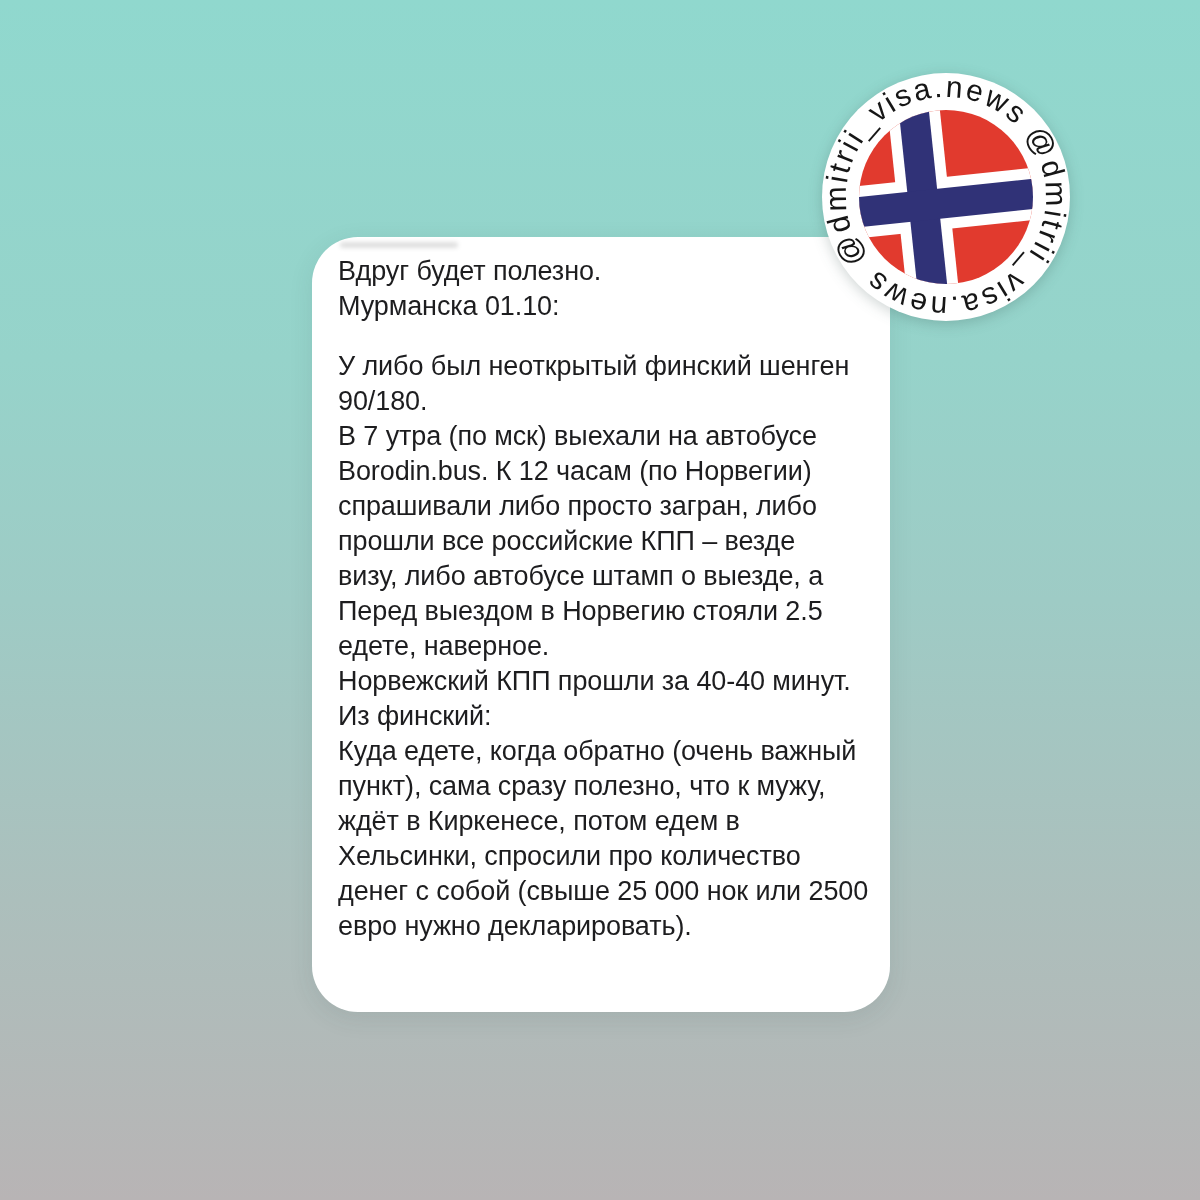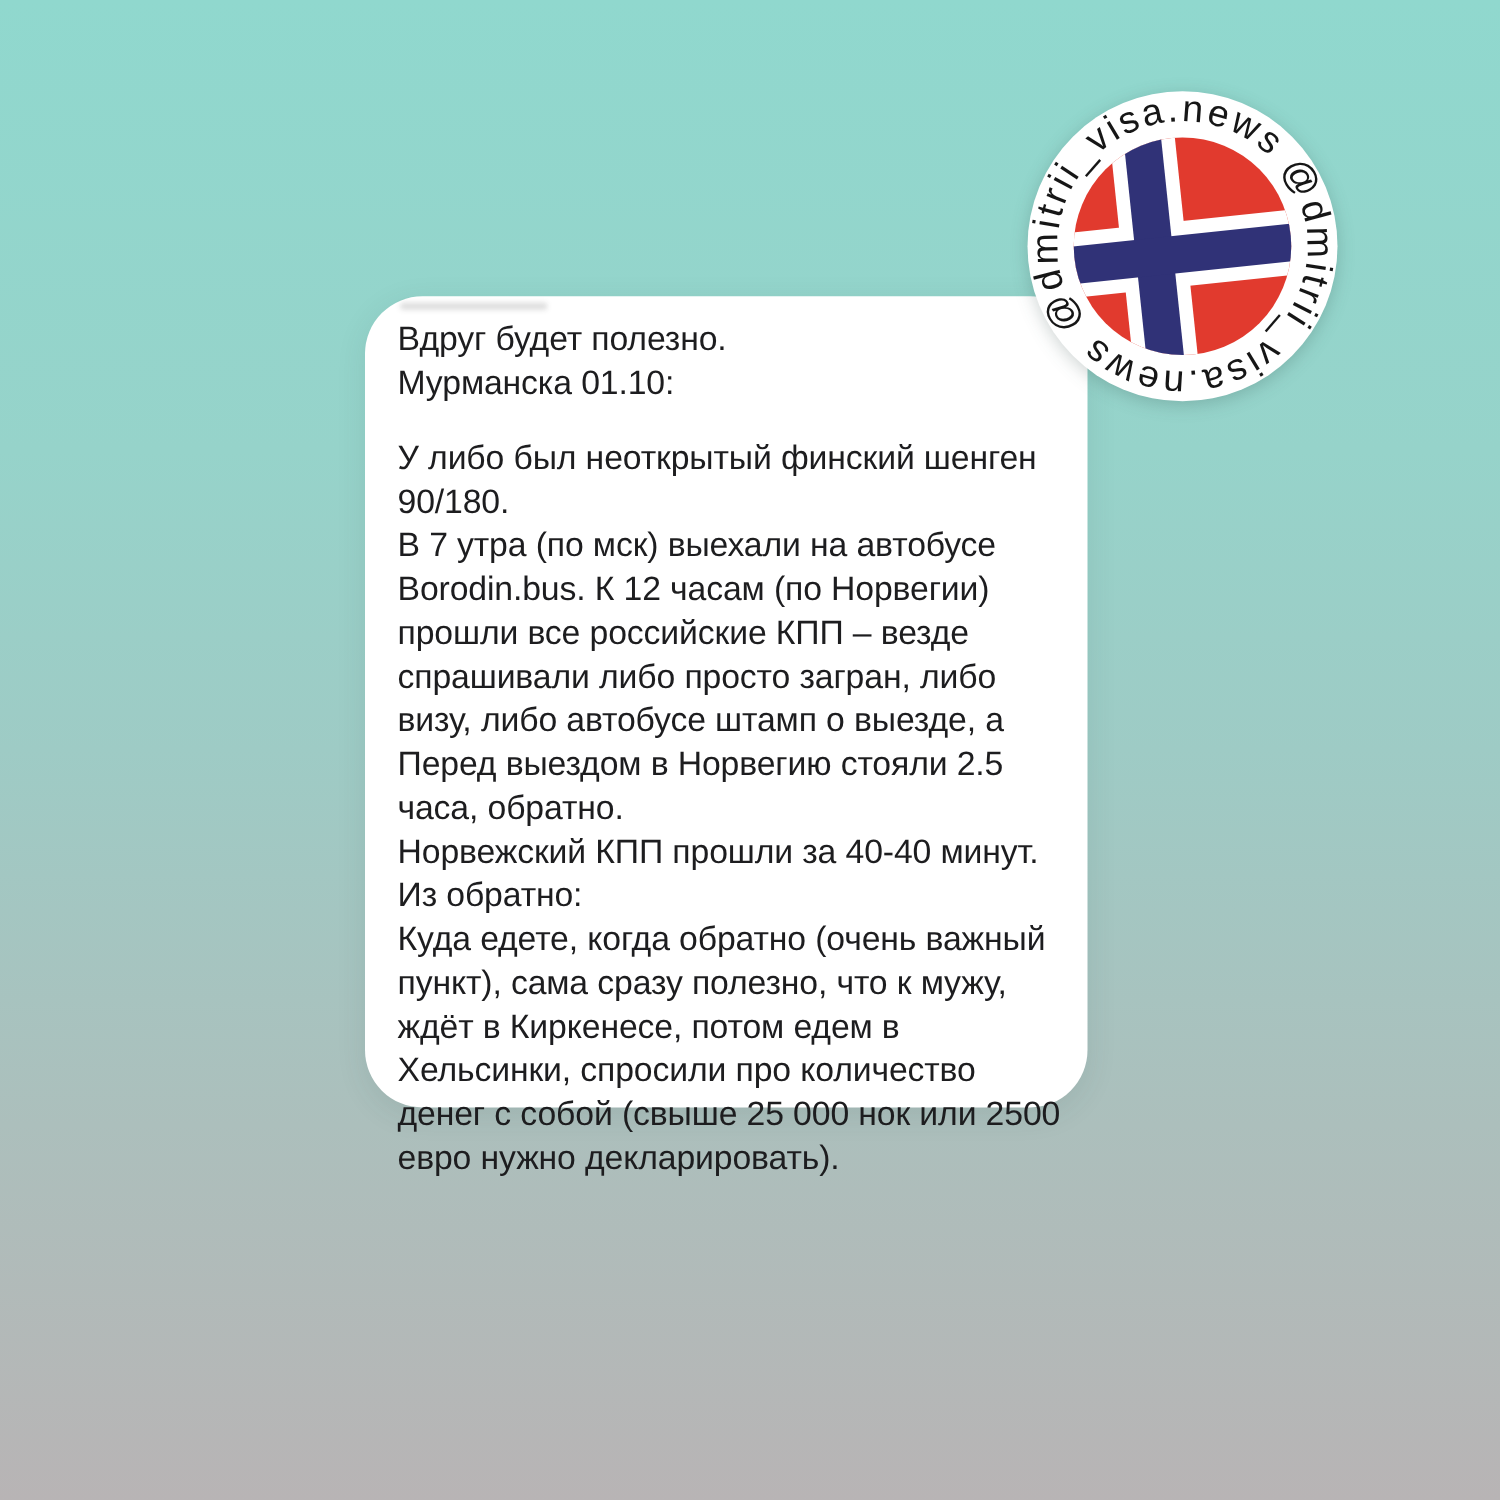--- a/index.html
+++ b/index.html
@@ -6,24 +6,24 @@
   body {
     width: 1200px;
     height: 1200px;
     position: relative;
     overflow: hidden;
     font-family: "Liberation Sans", sans-serif;
     background: linear-gradient(180deg, #90d8ce 0%, #96d3ca 30%, #9ecbc5 50%, #acbfbc 75%, #b8b4b5 100%);
   }
   .card {
     position: absolute;
-    left: 292px;
+    left: 312px;
     top: 237px;
     width: 578px;
-    height: 649px;
+    height: 775px;
     background: #ffffff;
     border-radius: 46px;
     box-shadow: 0 6px 24px rgba(40, 70, 65, 0.10);
   }
   .card-text {
     padding: 17px 18px 0 26px;
     font-size: 27px;
     line-height: 35px;
     letter-spacing: -0.1px;
     color: #1d1d1f;
@@ -66,27 +66,27 @@
     <div class="card-text">
       <div class="para">
         <div class="line">Вдруг будет полезно.</div>
         <div class="line">Мурманска 01.10:</div>
       </div>
       <div class="para second">
         <div class="line">У либо был неоткрытый финский шенген</div>
         <div class="line">90/180.</div>
         <div class="line">В 7 утра (по мск) выехали на автобусе</div>
         <div class="line">Borodin.bus. К 12 часам (по Норвегии)</div>
+        <div class="line">спрашивали либо просто загран, либо</div>
         <div class="line">прошли все российские КПП – везде</div>
-        <div class="line">спрашивали либо просто загран, либо</div>
         <div class="line">визу, либо автобусе штамп о выезде, а</div>
         <div class="line">Перед выездом в Норвегию стояли 2.5</div>
-        <div class="line">часа, обратно.</div>
+        <div class="line">едете, наверное.</div>
         <div class="line">Норвежский КПП прошли за 40-40 минут.</div>
-        <div class="line">Из обратно:</div>
+        <div class="line">Из финский:</div>
         <div class="line">Куда едете, когда обратно (очень важный</div>
         <div class="line">пункт), сама сразу полезно, что к мужу,</div>
         <div class="line">ждёт в Киркенесе, потом едем в</div>
         <div class="line">Хельсинки, спросили про количество</div>
         <div class="line">денег с собой (свыше 25 000 нок или 2500</div>
         <div class="line">евро нужно декларировать).</div>
       </div>
     </div>
   </div>
 

